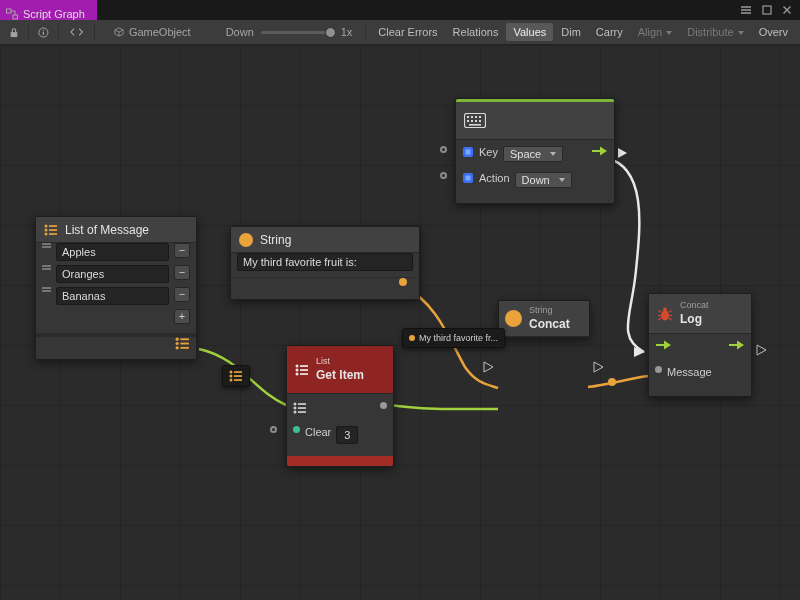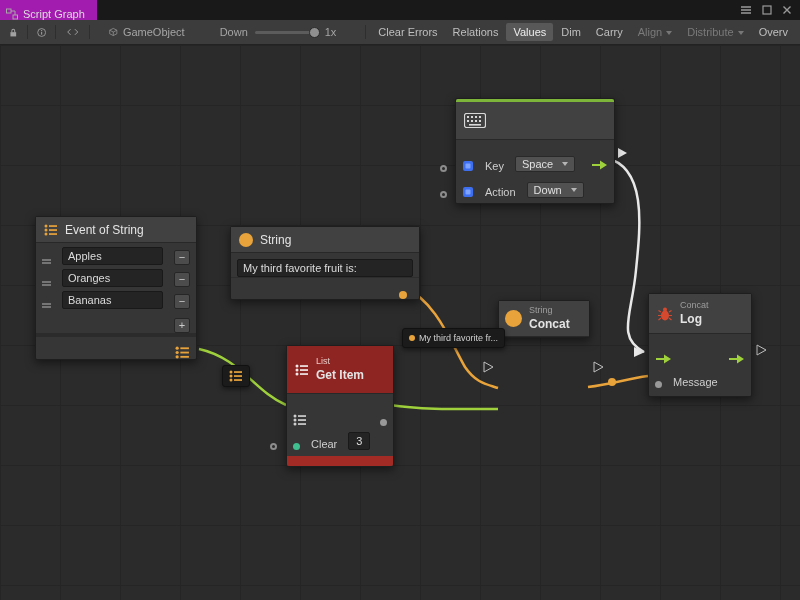--- a/index.html
+++ b/index.html
@@ -31,21 +31,21 @@
   .wires{position:absolute;top:0;left:0;pointer-events:none}
 
   
   .node{position:absolute;background:#363636;border:1px solid #1e1e1e;border-radius:2px;box-shadow:0 3px 10px rgba(0,0,0,.5)}
   .nhead{background:#414141;display:flex;align-items:center;gap:7px;padding:0 8px;border-bottom:1px solid #282828}
   .nhead.red{background:#8e2522}
   .ntitle{color:#e4e4e4;font-size:12px}
   .ntitle.b{font-weight:bold}
   .nsub{color:#9d9d9d;font-size:9px}
   .hcol{display:flex;flex-direction:column;justify-content:center;line-height:1.25}
-  .nrow{display:flex;align-items:flex-end;gap:11px;padding:0 6px;position:relative}
+  .nrow{display:flex;align-items:flex-start;gap:5px;padding:0 6px;position:relative}
   .estrip{height:3px;background:#7cb53a;border-radius:2px 2px 0 0}
   .redbar{height:10px;background:#a32b26;border-radius:0 0 2px 2px}
   .field{background:#242424;border:1px solid #191919;border-radius:2px;color:#dcdcdc;padding:2px 5px;min-height:16px}
   .dd{background:#515151;border:1px solid #292929;border-radius:2px;padding:1px 6px;display:flex;align-items:center;gap:5px;color:#e0e0e0}
   .sqbtn{width:16px;height:15px;background:#4c4c4c;border:1px solid #262626;border-radius:2px;color:#ccc;display:flex;align-items:center;justify-content:center;font-size:11px;line-height:1;flex:none}
   .dot{width:8px;height:8px;border-radius:50%;flex:none}
   .dot.orange{background:#e8a33b}
   .dot.gray{background:#999}
   .dot.teal{background:#3fbf8f}
   .dot.sm{width:7px;height:7px}
@@ -101,21 +101,21 @@
   </svg>
   <div class="sep"></div>
   <svg width="12" height="12" viewBox="0 0 12 12" style="margin:0 4px 0 14px">
     <path d="M6 1 L11 3.5 L11 8.5 L6 11 L1 8.5 L1 3.5 Z M1 3.5 L6 6 L11 3.5 M6 6 V11" fill="none" stroke="#9a9a9a"></path>
   </svg>
   <span class="muted" style="margin-right:18px">GameObject</span>
   <span class="muted" style="margin-left:16px">Down</span>
   <div class="slider">
     <div class="handle"></div>
   </div>
-  <span class="muted" style="margin-right:24px">1x</span>
+  <span class="muted" style="margin-right:8px">1x</span>
   <div class="sep"></div>
   <div class="tbtn">Clear Errors</div>
   <div class="tbtn">Relations</div>
   <div class="tbtn active">Values</div>
   <div class="tbtn">Dim</div>
   <div class="tbtn">Carry</div>
   <div class="tbtn disabled"><span>Align</span><span class="caret dim"></span></div>
   <div class="tbtn disabled"><span>Distribute</span><span class="caret dim"></span></div>
   <div class="tbtn">Overv</div>
 </div>
@@ -145,21 +145,21 @@
   <div class="node" style="left:35px;top:171px;width:162px">
     <div class="nhead" style="height:26px">
       <svg width="14" height="12" viewBox="0 0 14 12">
         <circle cx="2" cy="2" r="1.5" fill="#e8a33b"></circle>
           <rect x="5" y="1.2" width="8" height="1.7" fill="#e8a33b"></rect>
         <circle cx="2" cy="6" r="1.5" fill="#e8a33b"></circle>
           <rect x="5" y="5.2" width="8" height="1.7" fill="#e8a33b"></rect>
         <circle cx="2" cy="10" r="1.5" fill="#e8a33b"></circle>
           <rect x="5" y="9.2" width="8" height="1.7" fill="#e8a33b"></rect>
       </svg>
-      <span class="ntitle">Event of String</span>
+      <span class="ntitle">List of Message</span>
     </div>
     <div class="nrow" style="height:22px">
       <svg width="9" height="6" viewBox="0 0 9 6">
           <path d="M0 1 H9 M0 4 H9" stroke="#8a8a8a" stroke-width="1.4"></path>
         </svg>
       <div class="field" style="flex:1">Apples</div>
       <div class="sqbtn">−</div>
     </div>
     <div class="nrow" style="height:22px">
       <svg width="9" height="6" viewBox="0 0 9 6">

